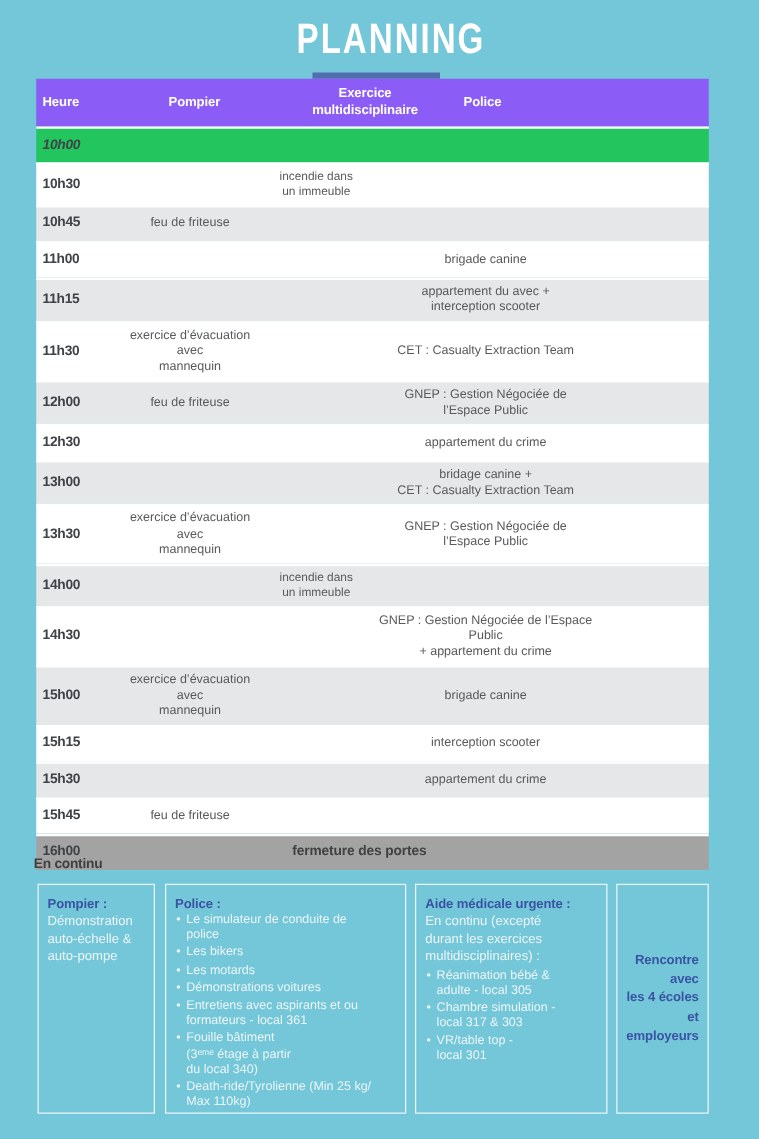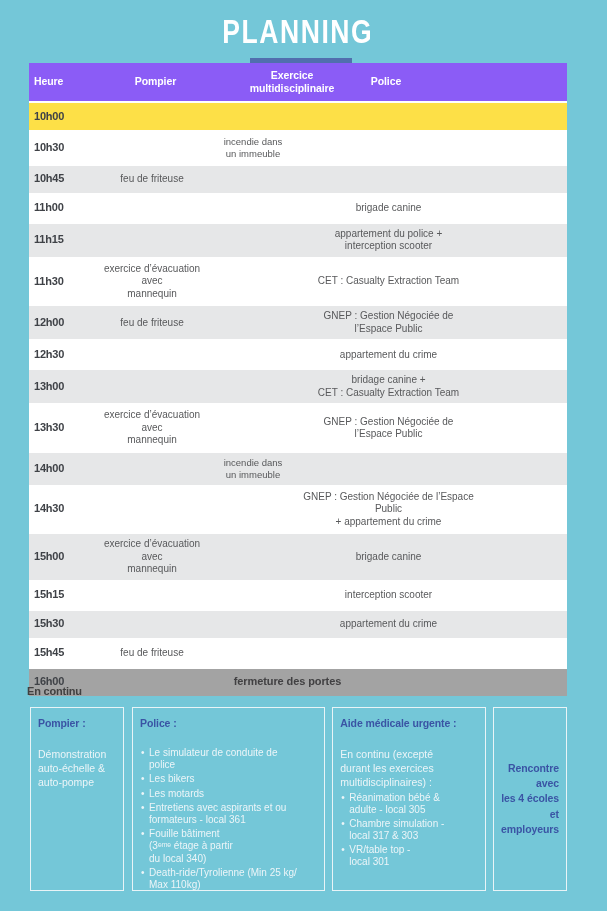--- a/index.html
+++ b/index.html
@@ -7,21 +7,21 @@
     width:607px;height:911px;
     background:#74c7d8;
     font-family:"Liberation Sans", sans-serif;
     position:relative;
     overflow:hidden;
   }
   .page{position:absolute;inset:0;}
 
   
   .title{
-    position:absolute;top:12px;left:29px;width:538px;
+    position:absolute;top:12px;left:44px;width:538px;
     text-align:center;
   }
   .title span{
     display:inline-block;
     color:#ffffff;
     font-size:34px;font-weight:800;
     letter-spacing:2px;
     transform:scaleX(0.78);
     transform-origin:center;
   }
@@ -51,21 +51,21 @@
 
   .row{
     display:grid;
     grid-template-columns:70px 106px 96px 175px 1fr;
     min-height:27px;
     border-top:2px solid #ffffff;
   }
   .row.spanrow{grid-template-columns:70px 377px 1fr;}
   .bg-white{background:#ffffff;}
   .bg-gray{background:#e6e7e8;}
-  .bg-blue{background:#fde047;}
+  .bg-blue{background:#22c55e;font-style:italic;}
   .bg-blue2{background:#a3a3a3;}
 
   .cell{
     display:flex;align-items:center;justify-content:center;
     padding:4px 0;
   }
   .cell .ct{
     white-space:pre-line;text-align:center;line-height:1.25;
     font-size:10px;color:#58595b;
     width:max-content;
@@ -95,21 +95,21 @@
     box-sizing:border-box;
     padding:9px 7px;
     color:#ecf5f8;
   }
   .box1{width:97px;margin-right:8px;}
   .box2{width:200px;margin-right:7px;}
   .box3{width:159px;margin-right:7px;}
   .box4{width:75px;display:flex;align-items:center;justify-content:center;}
   .box-heading{
     color:#3a54a4;font-weight:700;font-size:10.5px;
-    margin-bottom:18px;letter-spacing:-0.1px;
+    margin-bottom:1px;letter-spacing:-0.1px;
   }
   .box-body{font-size:10.5px;line-height:1.35;white-space:pre-line;}
   .bullets{font-size:10px;line-height:1.22;}
   .bullet{
     position:relative;padding-left:9px;margin-bottom:2px;
     white-space:pre-line;
   }
   .bullet::before{content:'\2022';position:absolute;left:1px;top:0;}
   .box3 .box-body{margin-bottom:2px;}
   .box4-text{
@@ -201,21 +201,21 @@
           <div class="cell time">
             <span class="ct">11h15</span>
           </div>
           <div class="cell c2">
             <span class="ct"></span>
           </div>
           <div class="cell c3">
             <span class="ct"></span>
           </div>
           <div class="cell c4">
-            <span class="ct">appartement du police +
+            <span class="ct">appartement du avec +
 interception scooter</span>
           </div>
           <div class="cell empty">
             <span class="ct"></span>
           </div>
         </div>
         <div class="row bg-white">
           <div class="cell time">
             <span class="ct">11h30</span>
           </div>
@@ -435,20 +435,21 @@
 auto-pompe</div>
     </div>
 
     <div class="box box2">
       <div class="box-heading">Police :</div>
       <div class="bullets">
           <div class="bullet">Le simulateur de conduite de
 police</div>
           <div class="bullet">Les bikers</div>
           <div class="bullet">Les motards</div>
+          <div class="bullet">Démonstrations voitures</div>
           <div class="bullet">Entretiens avec aspirants et ou
 formateurs - local 361</div>
           <div class="bullet">Fouille bâtiment
 (3ᵉᵐᵉ étage à partir
 du local 340)</div>
           <div class="bullet">Death-ride/Tyrolienne (Min 25 kg/
 Max 110kg)</div>
         </div>
     </div>
 

